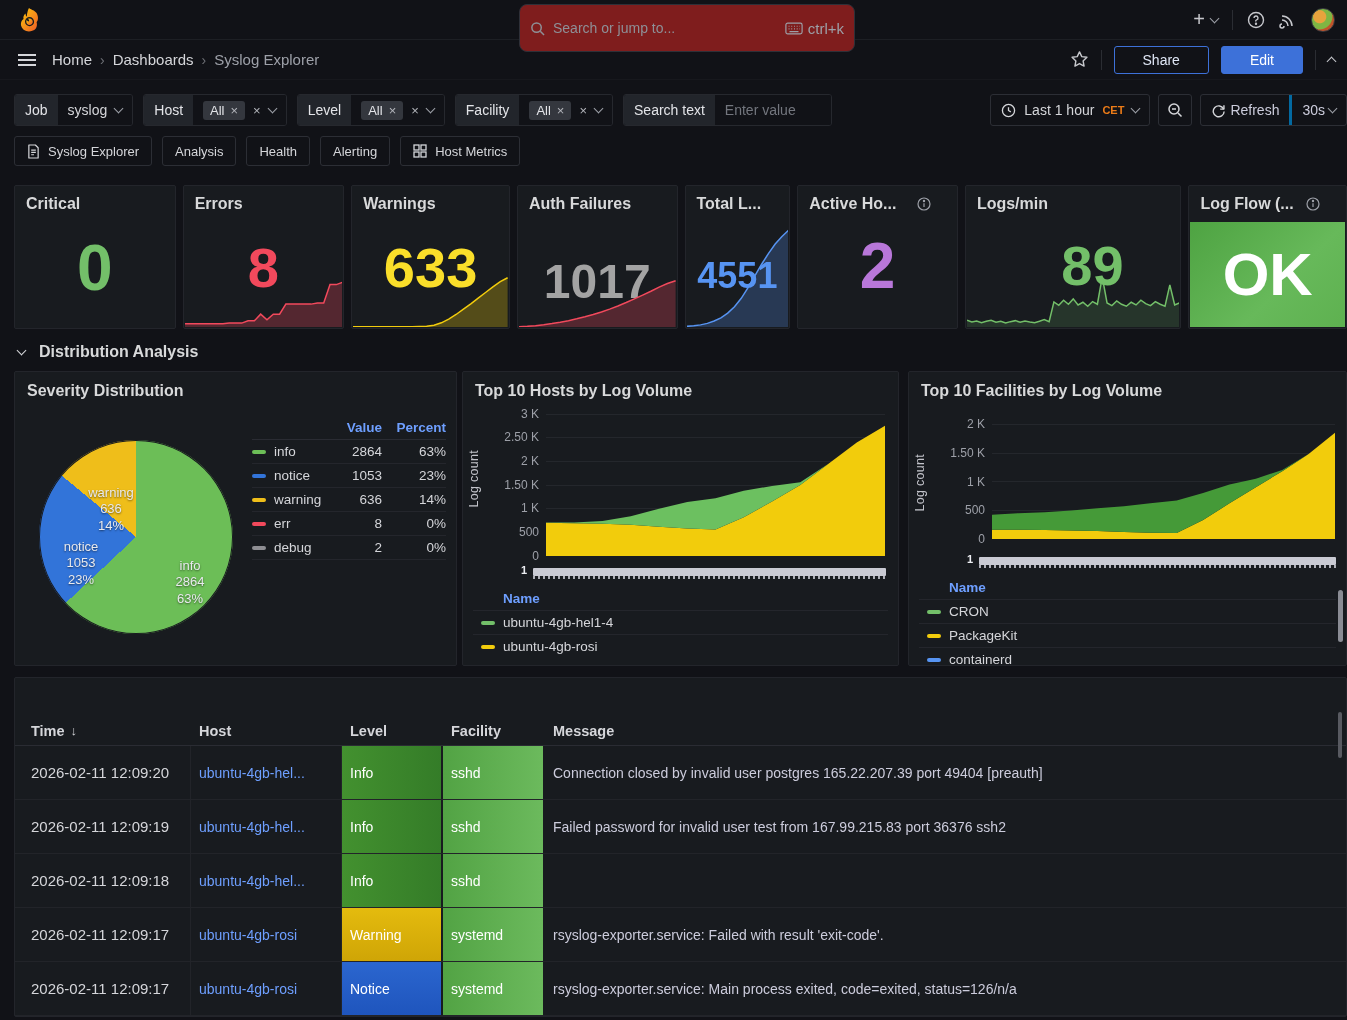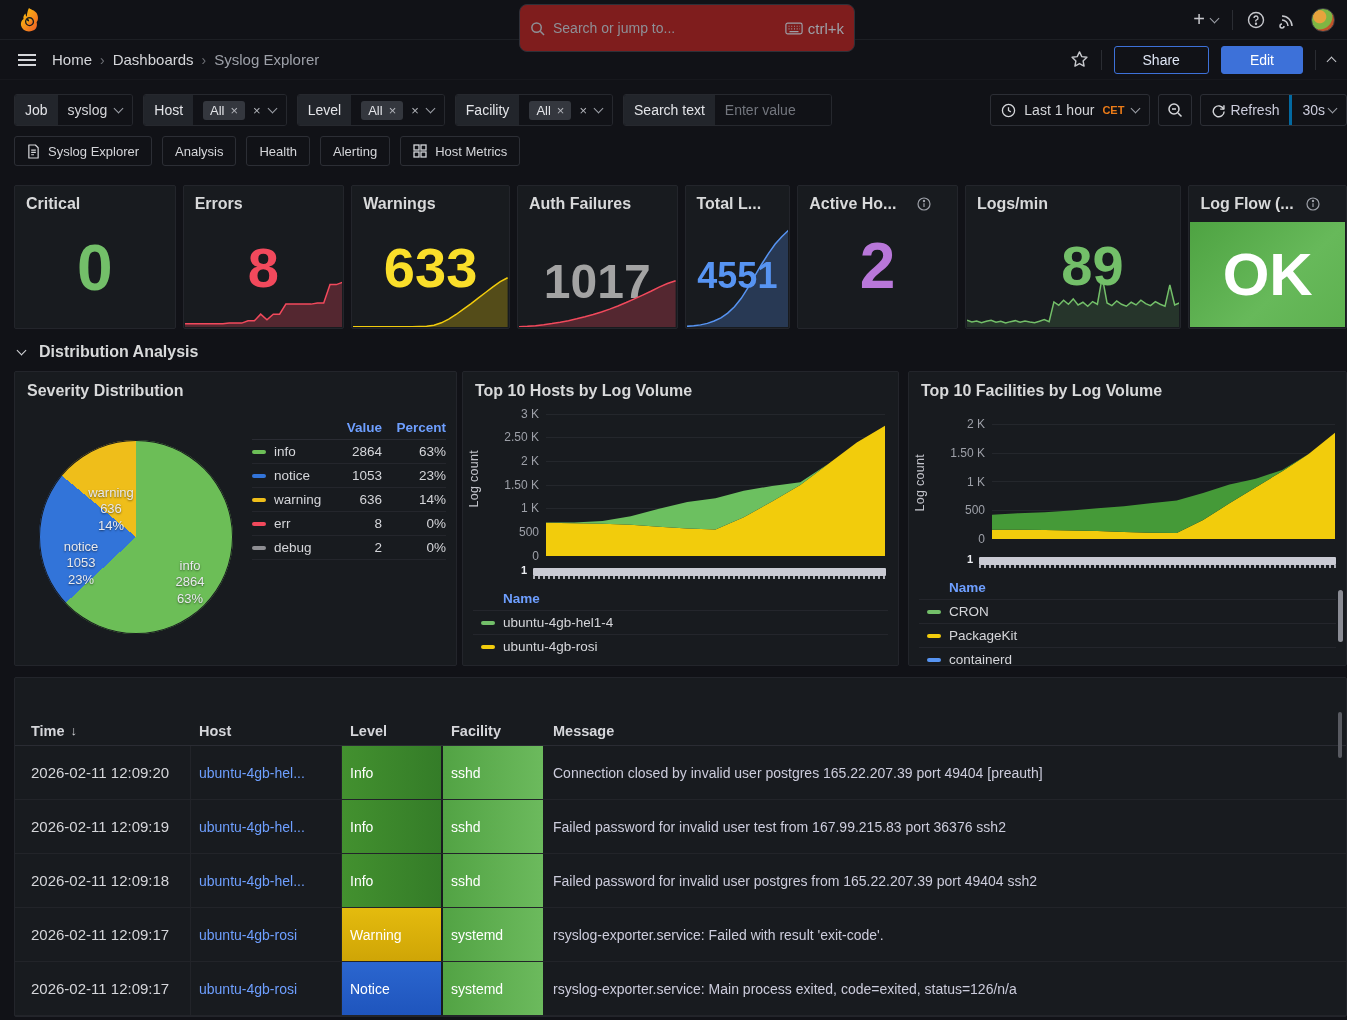--- a/index.html
+++ b/index.html
@@ -570,21 +570,20 @@
         <div class="c-time">2026-02-11 12:09:18</div>
         <div class="c-host">
             <span class="hostlink">ubuntu-4gb-hel...</span>
           </div>
         <div class="c-level cell-colored" style="background: linear-gradient(90deg, rgb(67, 145, 47), rgb(52, 124, 40));">
             <span>Info</span>
           </div>
         <div class="c-fac cell-colored" style="background: linear-gradient(90deg, rgb(82, 163, 68), rgb(108, 186, 93));">
             <span>sshd</span>
           </div>
-        <div class="c-msg">Failed password for invalid user postgres from 165.22.207.39 port 49404 ssh2</div>
       </div>
 
       <div class="lrow">
         <div class="c-time">2026-02-11 12:09:17</div>
         <div class="c-host">
             <span class="hostlink">ubuntu-4gb-rosi</span>
           </div>
         <div class="c-level cell-colored" style="background: linear-gradient(rgb(228, 187, 14), rgb(207, 165, 6));">
             <span>Warning</span>
           </div>

